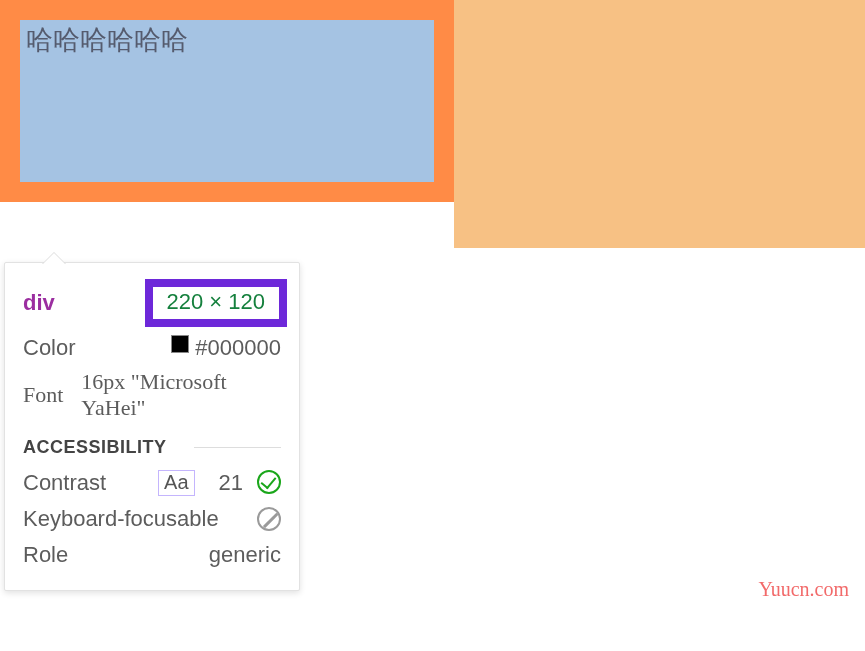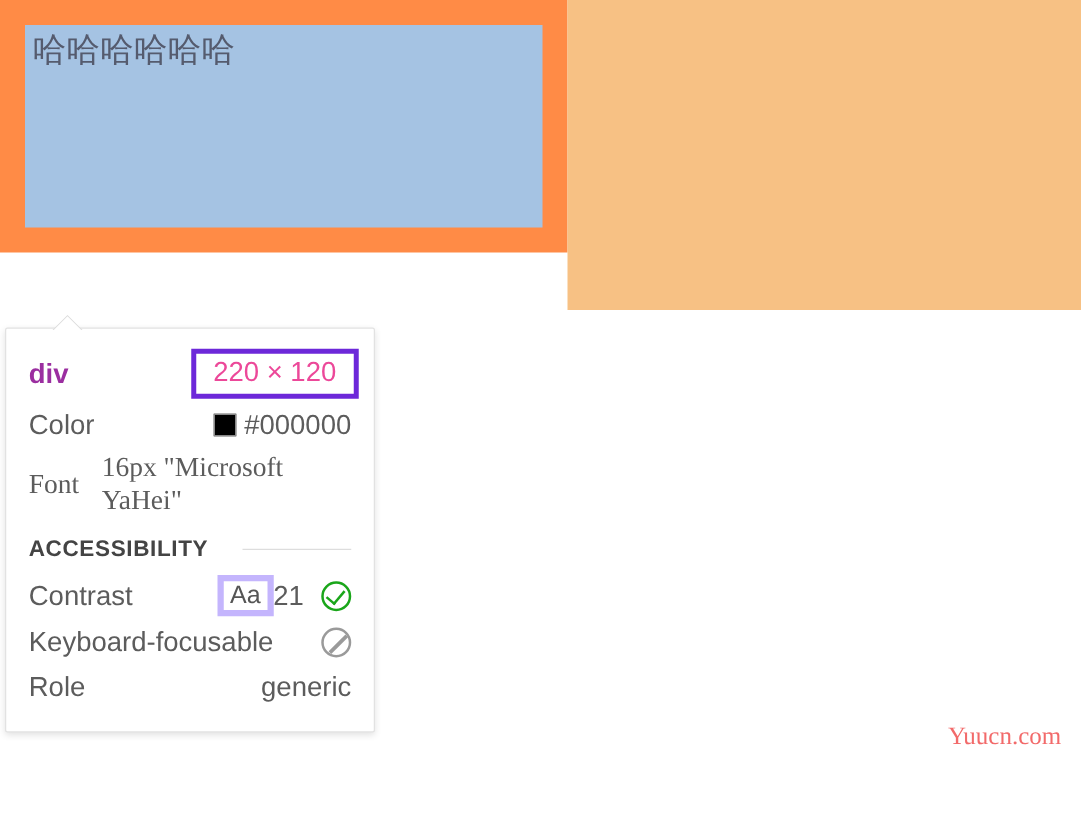--- a/index.html
+++ b/index.html
@@ -64,24 +64,24 @@
     top: -11px;
     left: 37px;
     width: 0; height: 0;
     border-left: 12px solid transparent;
     border-right: 12px solid transparent;
     border-bottom: 12px solid #dcdcdc;
   }
   .row { display: flex; justify-content: space-between; align-items: center; margin-bottom: 6px; min-height: 30px;}
   .tag { color: #9b2ea0; font-weight: 600; }
   .dim-box {
-    border: 4px solid #6d28d9;
+    border: 8px solid #6d28d9;
     padding: 2px 14px 4px 14px;
     margin-right:-6px;
-    color: #ec4899;
+    color: #15803d;
   }
   .swatch {
     display:inline-block;
     width:18px; height:18px;
     background:#000;
     border:1px solid #888;
     vertical-align: -2px;
     margin-right:6px;
   }
   .section-title {
@@ -91,23 +91,23 @@
     color:#444;
     margin-top:16px;
     margin-bottom:10px;
     display:flex;
     align-items:center;
     gap:27px;
   }
   .section-title .rule { flex:1; height:1px; background:#ddd; }
   .aa-box {
     display:inline-block;
-    border:5px solid #c4b5fd;
+    border:1px solid #c4b5fd;
     padding:0 5px;
-    margin-right:0;
+    margin-right:24px;
     color:#555;
     font-size:20px;
   }
   .check-icon {
     display:inline-block;
     width:24px; height:24px;
     border:2.5px solid #1aa61a;
     border-radius:50%;
     position:relative;
     vertical-align:middle;
@@ -138,21 +138,21 @@
     transform:rotate(-45deg);
   }
   .watermark {
     position:absolute;
     bottom:50px;
     right:16px;
     color:#f26a6a;
     font-family: Georgia, serif;
     font-size:20px;
   }
-  .right-group { display:flex; align-items:center; }
+  .right-group { display:flex; }
 </style>
 </head>
 <body>
 
 <div class="top-row">
   <div class="box-left">
     <div class="inner-area">
       <span>哈哈哈哈哈哈</span>
     </div>
   </div>

